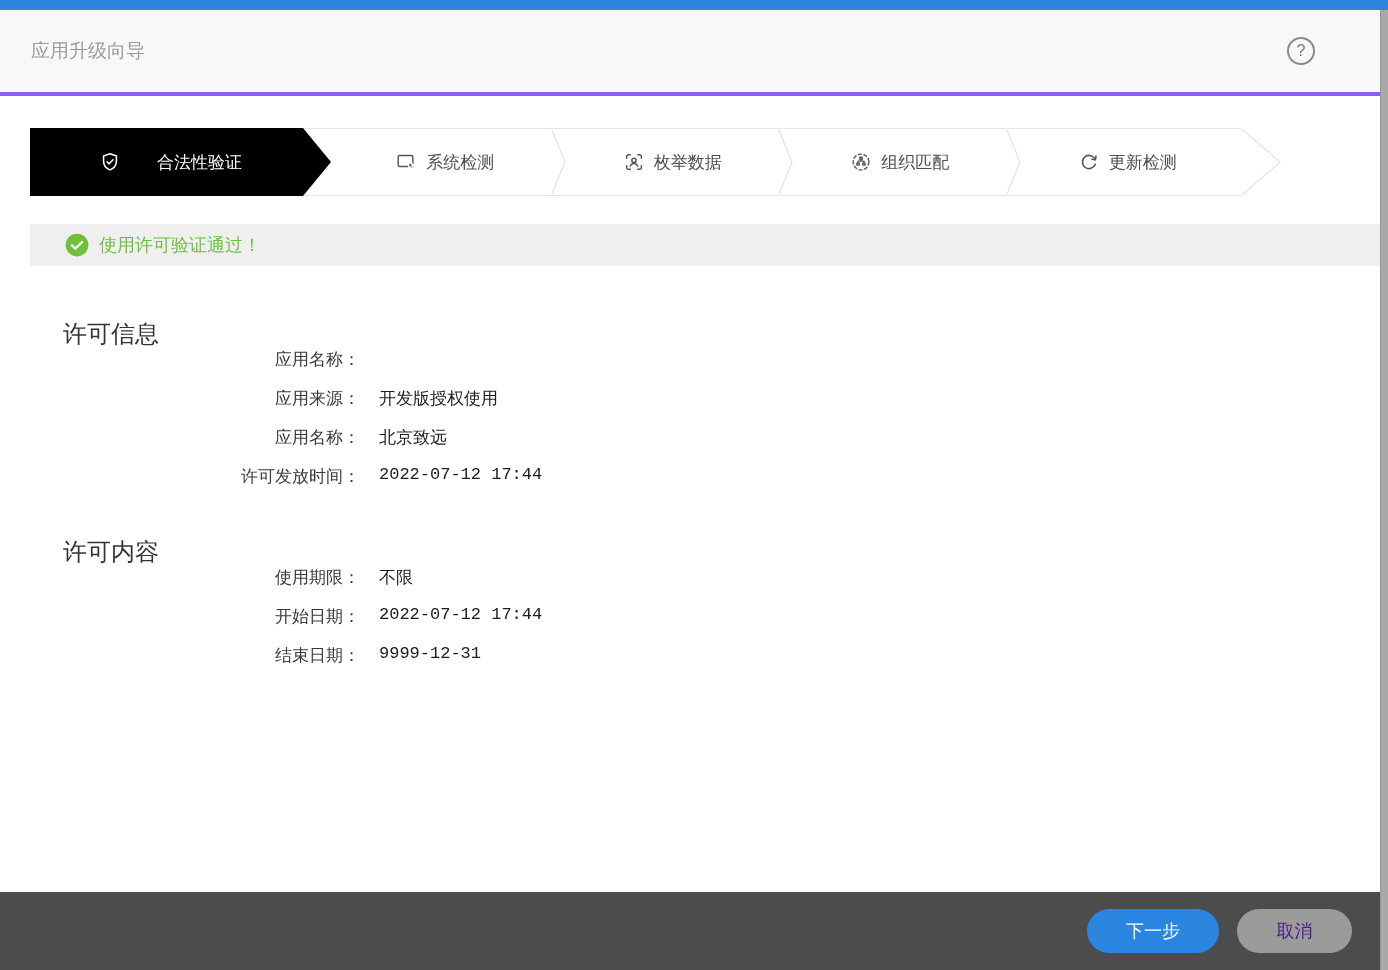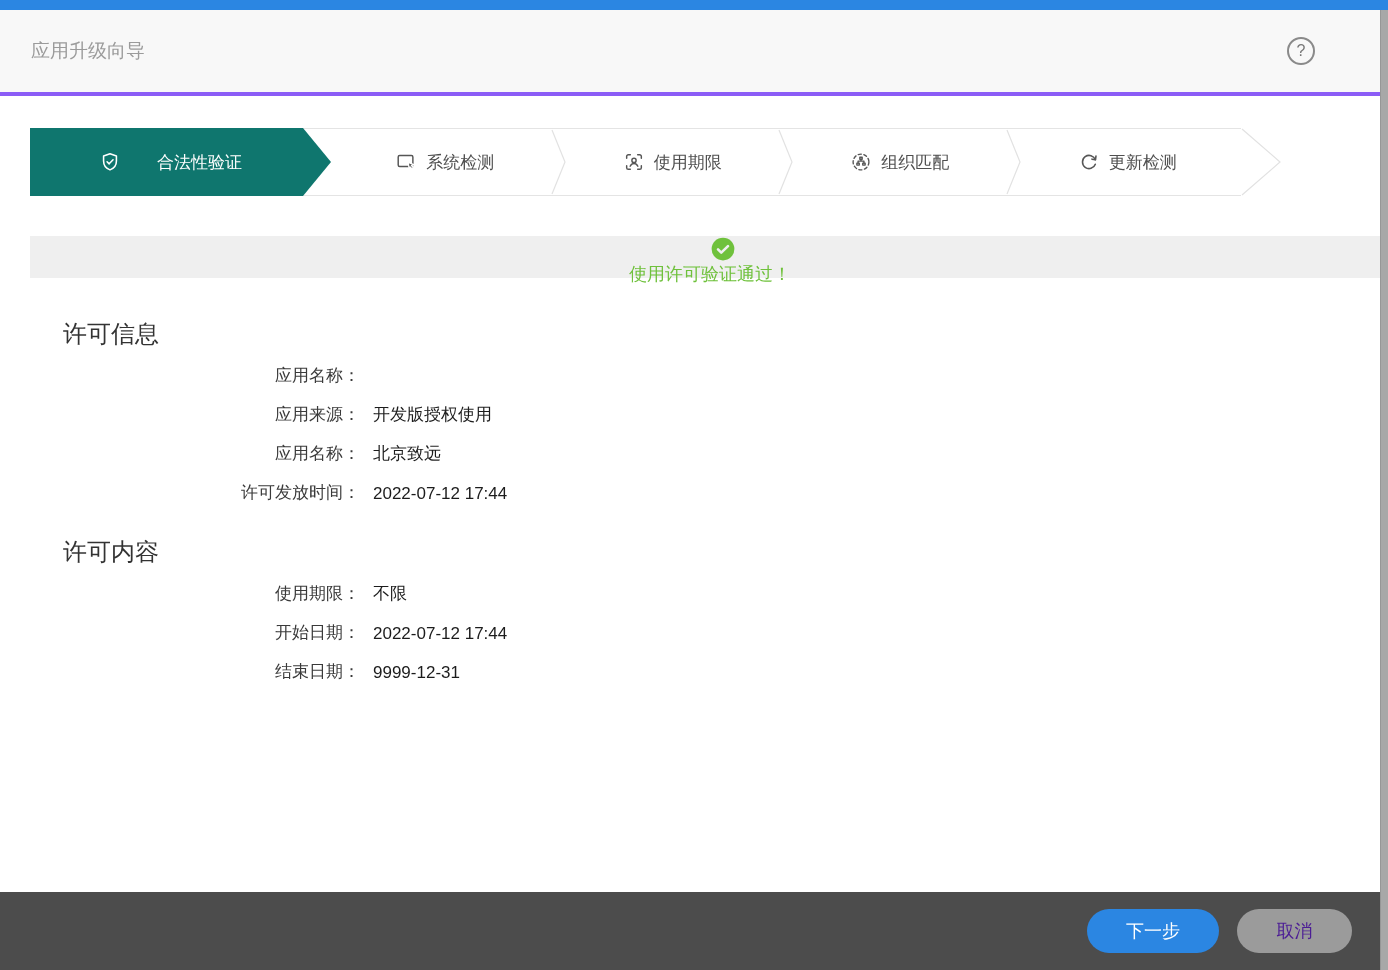--- a/index.html
+++ b/index.html
@@ -17,40 +17,40 @@
   .header{position:absolute;left:0;top:10px;width:1388px;height:82px;background:#f8f8f8;border-bottom:4px solid #8b5cf6;}
   .header .title{position:absolute;left:31px;top:0;height:82px;line-height:82px;font-size:19px;color:#9b9b9b;}
   .help{position:absolute;right:73px;top:27px;width:24px;height:24px;border:2px solid #8a8a8a;border-radius:50%;
         color:#777;font-size:16px;line-height:24px;text-align:center;cursor:pointer;background:transparent;}
 
   
   .steps{position:absolute;left:30px;top:128px;width:1210px;height:66px;border:1px solid #e4e4e4;border-right:none;
          background:#fff;display:flex;}
   .step{position:relative;display:flex;align-items:center;justify-content:center;gap:9px;
         font-size:17px;color:#4f4f4f;cursor:pointer;}
-  .step.active{width:281px;flex:none;margin:-1px 0 -1px -1px;height:68px;background:#0f766e;color:#fff;
+  .step.active{width:281px;flex:none;margin:-1px 0 -1px -1px;height:68px;background:#000000;color:#fff;
         clip-path:polygon(0 0,calc(100% - 28px) 0,100% 50%,calc(100% - 28px) 100%,0 100%);
         padding-right:20px;gap:36px;}
   .step.rest{flex:1 1 0;}
   .sep{position:absolute;left:-8px;top:0;pointer-events:none;}
   .endcap{position:absolute;left:1210px;top:-1px;pointer-events:none;}
   .step svg.ic{flex:none;}
 
   
-  .statusbar{position:absolute;left:30px;top:236px;width:1351px;height:42px;background:#efefef;
-             display:flex;align-items:center;flex-direction:column;}
+  .statusbar{position:absolute;left:30px;top:224px;width:1351px;height:42px;background:#efefef;
+             display:flex;align-items:center;}
   .statusbar .chk{margin-left:34px;flex:none;display:block;}
   .statusbar .msg{margin-left:9px;font-size:18px;color:#6fc13c;}
 
   
   .section-title{position:absolute;left:63px;font-size:24px;color:#333;font-family:Liberation Serif, serif;}
   .rows{position:absolute;left:30px;}
-  .row{display:flex;align-items:flex-end;height:39px;font-size:17px;}
+  .row{display:flex;align-items:flex-start;height:39px;font-size:17px;}
   .row .lbl{width:330px;text-align:right;color:#3a3a3a;}
-  .row .val{margin-left:13px;color:#1c1c1c;}
+  .row .val{margin-left:19px;color:#1c1c1c;font-family:Liberation Mono, monospace;}
 
   
   .footer{position:absolute;left:0;bottom:0;width:1388px;height:78px;background:#4c4c4c;}
   .btn{position:absolute;top:17px;height:44px;border:none;border-radius:22px;font-size:18px;
        font-family:inherit;cursor:pointer;}
   .btn-next{left:1087px;width:132px;background:#2b86e2;color:#ffffff;}
   .btn-cancel{left:1237px;width:115px;background:#9b9b9b;color:#4c1d95;}
 
   
   .scrollbar{position:absolute;right:0;top:10px;bottom:0;width:7px;background:#a8a8a8;border-left:1px solid #979797;}
@@ -90,21 +90,21 @@
         <polyline points="1,1 14,33 1,65"></polyline>
       </svg>
       <svg class="ic" width="22" height="22" viewBox="0 0 24 24" fill="none" stroke="#565656" stroke-width="1.6" stroke-linecap="round" stroke-linejoin="round">
         <path d="M4 8 V5.8 A1.8 1.8 0 0 1 5.8 4 H8"></path>
         <path d="M16 4 h2.2 A1.8 1.8 0 0 1 20 5.8 V8"></path>
         <path d="M20 16 v2.2 A1.8 1.8 0 0 1 18.2 20 H16"></path>
         <path d="M8 20 H5.8 A1.8 1.8 0 0 1 4 18.2 V16"></path>
         <circle cx="12" cy="10.3" r="2.3"></circle>
         <path d="M7.8 16.6 c1 -2 2.6 -3 4.2 -3 s3.2 1 4.2 3"></path>
       </svg>
-      <span>使用期限</span>
+      <span>枚举数据</span>
     </div>
 
     <div class="step rest">
       <svg class="sep" width="16" height="66" viewBox="0 0 16 66" fill="none" stroke="#e2e2e2" stroke-width="1.2">
         <polyline points="1,1 14,33 1,65"></polyline>
       </svg>
       <svg class="ic" width="22" height="22" viewBox="0 0 24 24" fill="none" stroke="#565656" stroke-width="1.5" stroke-linecap="round" stroke-linejoin="round">
         <circle cx="12" cy="12" r="8.6" stroke-dasharray="3.4 2.8"></circle>
         <rect x="10.7" y="6.8" width="2.6" height="2.2"></rect>
         <path d="M12 9 v2 M8.8 13.2 v-2.2 h6.4 v2.2"></path>

